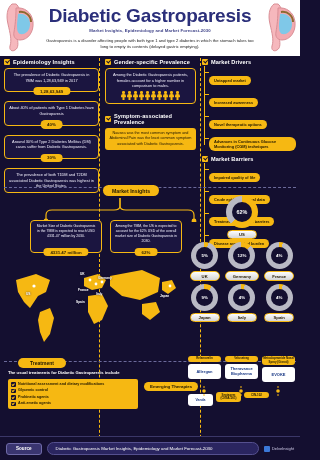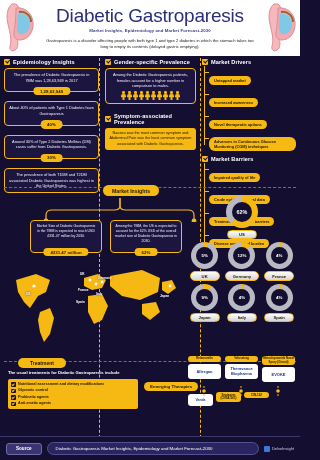--- a/index.html
+++ b/index.html
@@ -16,21 +16,21 @@
   
   .header {
     position: relative; height: 56px; background: #ffffff;
     display: flex; align-items: center; justify-content: center;
   }
   .stomach { position: absolute; top: 2px; width: 34px; height: 52px; }
   .stomach.left { left: 2px; }
   .stomach.right { right: 2px; }
   .header-text { text-align: center; width: 220px; }
   .title {
-    font-size: 19px; font-weight: normal; color: #2b2f7a; letter-spacing: -.2px;
+    font-size: 19px; font-weight: bold; color: #2b2f7a; letter-spacing: -.2px;
     line-height: 1.05;
   }
   .subtitle { font-size: 4.3px; font-weight: bold; color: #3b3f86; margin-top: 2px; letter-spacing: .1px; }
   .lede { font-size: 4.2px; color: #222; margin-top: 5px; line-height: 1.5; padding: 0 4px; }
 
   
   .body-wrap { position: relative; height: 404px; }
   .cols { display: flex; height: 128px; padding: 3px 4px 0 4px; }
   .col { position: relative; }
   .col-a { width: 95px; }

